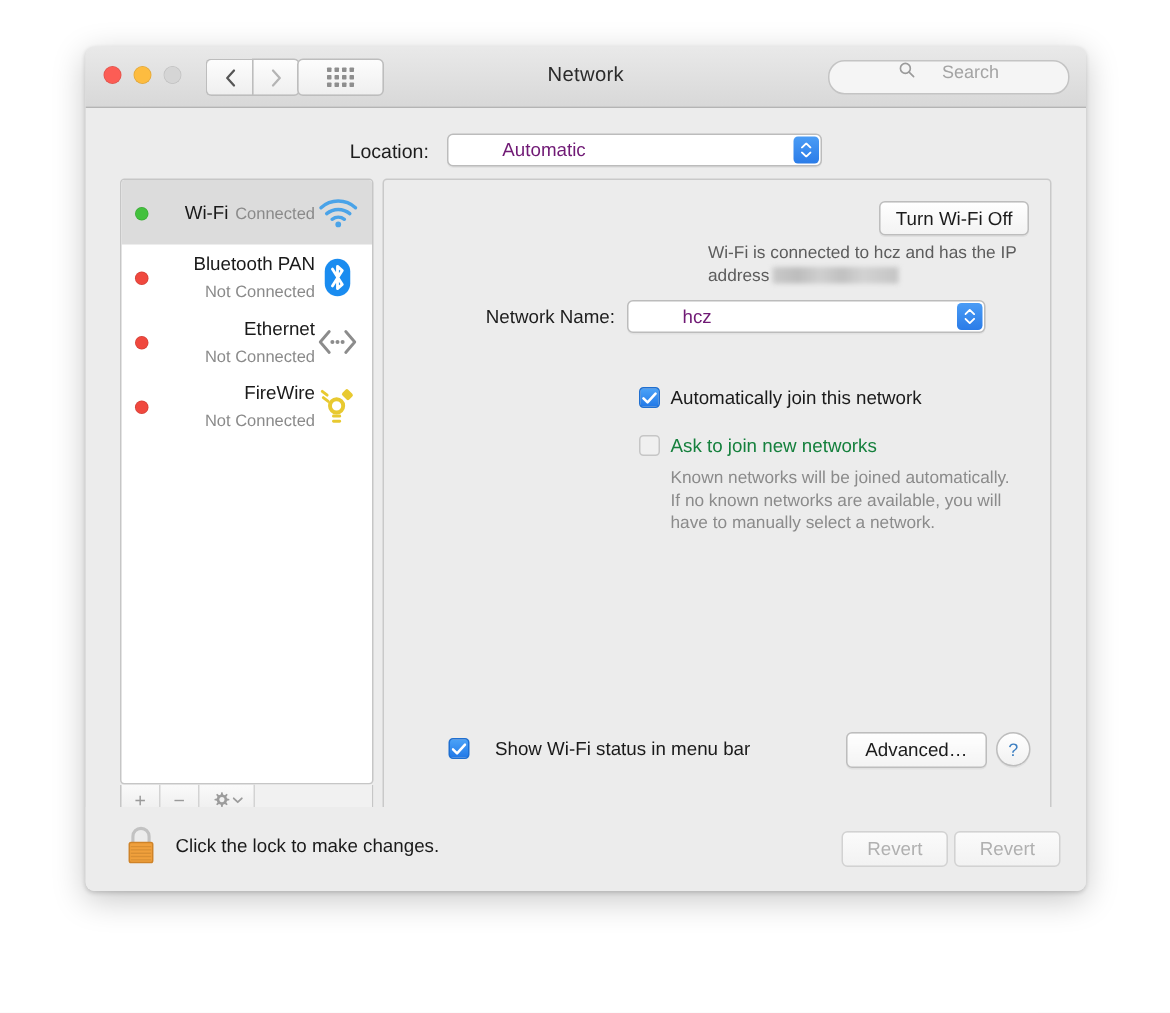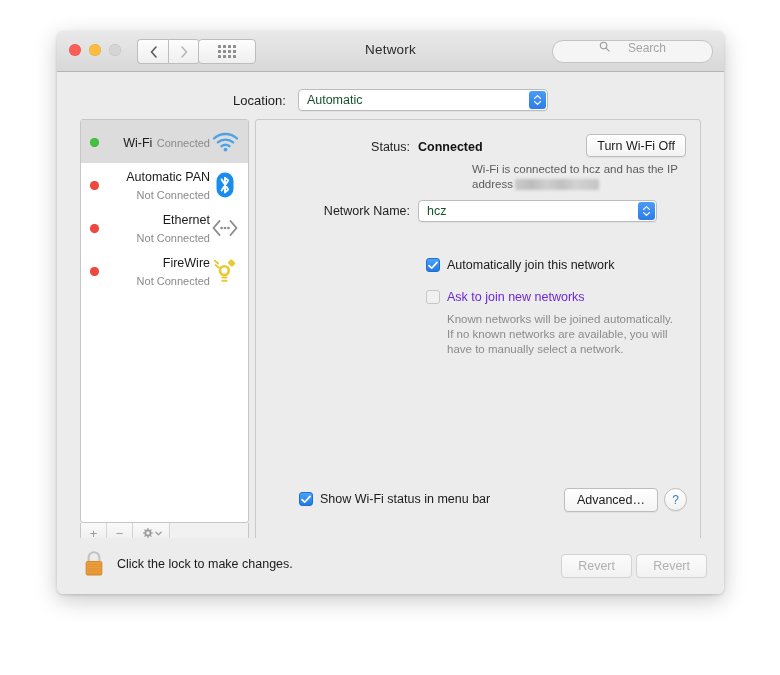--- a/index.html
+++ b/index.html
@@ -139,22 +139,23 @@
     border: 1px solid #bcbcbc;
     border-radius: 4px;
     height: 20px;
     display: flex;
     align-items: center;
     box-shadow: 0 1px 0 rgba(0,0,0,0.04);
   }
   .popup .popup-val {
     padding-left: 8px;
     font-size: 12.5px;
-    color: #14532d;
+    color: #701a75;
     white-space: nowrap;
+    margin-left: 28px;
   }
   .popup .stepper {
     position: absolute;
     right: 1px; top: 1px;
     width: 17px; height: 18px;
     background: linear-gradient(to bottom, #4a9cf5, #2b7ce8);
     border-radius: 3px;
     display: flex; flex-direction: column;
     align-items: center; justify-content: center;
     gap: 2px;
@@ -342,39 +343,39 @@
     background: linear-gradient(to bottom,#4ba2f7,#2179e8);
     border: 1px solid #1f6fd0;
   }
   .checkbox.off {
     background: #f0f0f0;
     border: 1px solid #c6c6c6;
   }
   .checkbox svg { display: block; }
 
   .cb-label { font-size: 12.5px; color: #1a1a1a; white-space: nowrap; }
-  .cb-label.dim { color: #6d28d9; }
+  .cb-label.dim { color: #15803d; }
 
   .helptext {
     position: absolute;
     left: 191px;
     top: 192px;
     width: 235px;
     font-size: 11.5px;
     color: #8b8b8b;
     line-height: 15px;
   }
 
   .bottom-cb {
     position: absolute;
     left: 43px;
     top: 372px;
     display: flex;
     align-items: center;
-    gap: 7px;
+    gap: 17px;
   }
   .advanced-btn {
     position: absolute;
     right: 42px;
     top: 368px;
     height: 22px;
     padding: 0 12px;
     background: linear-gradient(to bottom,#ffffff,#f3f3f3);
     border: 1px solid #bdbdbd;
     border-radius: 4px;
@@ -521,21 +522,21 @@
                 <path d="M5.8 10.4 A12 12 0 0 1 21.2 10.4" stroke="#4aa3e8" stroke-width="2.3" fill="none" stroke-linecap="round"></path>
                 <path d="M9.4 14.2 A7 7 0 0 1 17.6 14.2" stroke="#4aa3e8" stroke-width="2.3" fill="none" stroke-linecap="round"></path>
                 <circle cx="13.5" cy="17.6" r="1.9" fill="#4aa3e8"></circle>
               </svg>
             </span>
           </li>
 
           <li class="svc">
             <span class="statusdot red"></span>
             <span class="txt">
-              <span class="name">Automatic PAN</span>
+              <span class="name">Bluetooth PAN</span>
               <span class="state">Not Connected</span>
             </span>
             <span class="svcicon">
               <svg width="22" height="28" viewBox="0 0 22 28">
                 <rect x="2.5" y="1.5" width="17" height="25" rx="8.5" fill="#1a8cf0"></rect>
                 <path d="M7.6 8.4 L14.2 18.6 L11 21.4 L11 6.6 L14.2 9.4 L7.6 19.6" stroke="#ffffff" stroke-width="1.9" fill="none" stroke-linecap="round" stroke-linejoin="round"></path>
               </svg>
             </span>
           </li>
 
@@ -593,24 +594,20 @@
           </svg>
           <svg width="7" height="5" viewBox="0 0 7 5">
             <path d="M0.8 1.2 L3.5 3.8 L6.2 1.2" stroke="#9c9c9c" stroke-width="1.2" fill="none" stroke-linecap="round" stroke-linejoin="round"></path>
           </svg>
         </div>
         <div class="sb-fill"></div>
       </div>
 
       <div class="pane">
 
-        <div class="row status-row">
-          <span class="rowlabel">Status:</span>
-          <span class="status-val">Connected</span>
-        </div>
 
         <div class="turnoff-btn">Turn Wi-Fi Off</div>
 
         <div class="status-desc">
           <span>Wi-Fi is connected to hcz and has the IP address</span><span class="ip-redacted"></span>
         </div>
 
         <div class="row netname-row">
           <span class="rowlabel">Network Name:</span>
           <div class="popup netname-popup">

